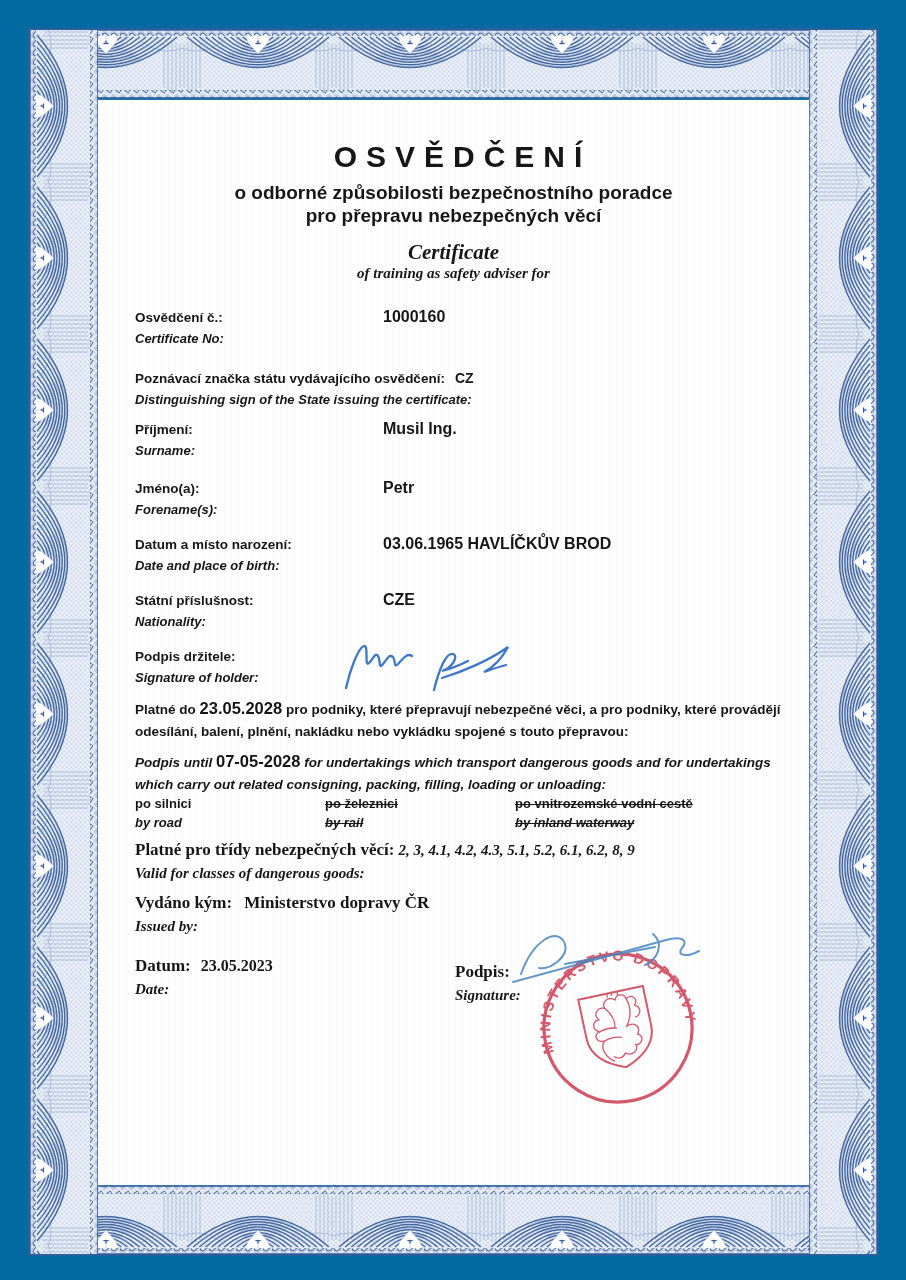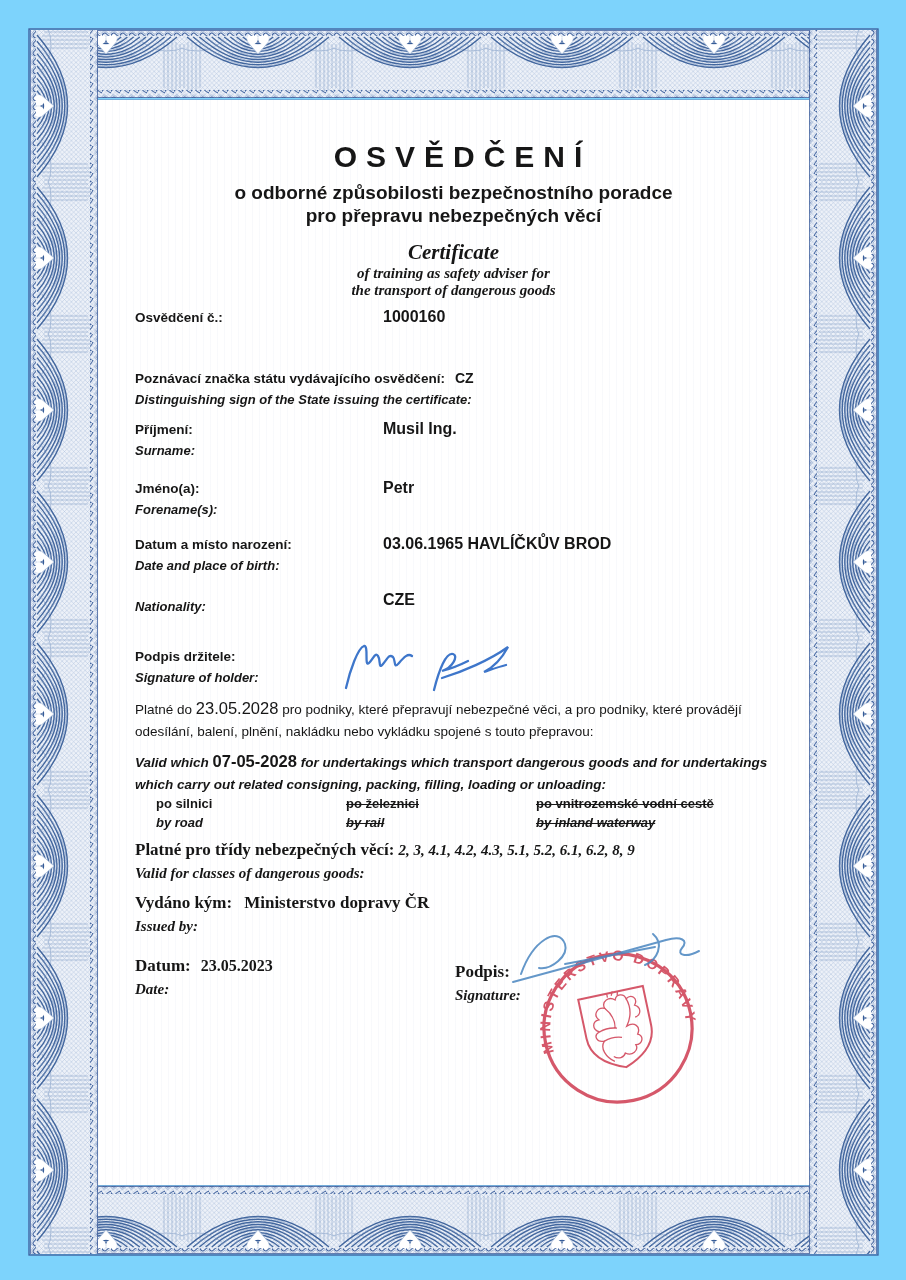--- a/index.html
+++ b/index.html
@@ -1,38 +1,38 @@
 <!DOCTYPE html>
 <html><head>
 <meta charset="utf-8">
 <style>
   html,body{margin:0;padding:0;background:#fff;}
-  .page{position:relative;width:906px;height:1280px;background:#7dd3fc;overflow:hidden;
+  .page{position:relative;width:906px;height:1280px;background:#0369a1;overflow:hidden;
         font-family:"Liberation Sans",sans-serif;color:#161616;}
   .border-svg{position:absolute;left:0;top:0;z-index:0;}
   .content{position:absolute;left:98px;top:100px;width:711px;height:1085px;background:#fff;z-index:1;}
   .content::before{content:"";position:absolute;inset:0;pointer-events:none;
         background:repeating-linear-gradient(90deg,rgba(80,110,170,0.04) 0 1px,transparent 1px 7px);}
   .ctr{position:absolute;left:0;width:100%;text-align:center;}
   .title-cs{top:40px;font-size:30px;font-weight:bold;letter-spacing:9px;padding-left:9px;}
   .sub-cs1{top:82px;font-size:19px;font-weight:bold;}
   .sub-cs2{top:105px;font-size:19px;font-weight:bold;}
   .title-en{top:140px;font-family:"Liberation Serif",serif;font-style:italic;font-weight:bold;font-size:21px;}
   .sub-en1{top:165px;font-family:"Liberation Serif",serif;font-style:italic;font-weight:bold;font-size:15px;}
   .sub-en2{top:182px;font-family:"Liberation Serif",serif;font-style:italic;font-weight:bold;font-size:15px;}
   .frow{position:absolute;left:37px;right:28px;}
   .cs{font-size:13.5px;font-weight:bold;}
   .en{font-size:13px;font-weight:bold;font-style:italic;margin-top:6px;}
   .val{position:absolute;left:248px;top:-2px;font-size:16px;font-weight:bold;}
   .val-inline{font-size:14px;font-weight:bold;margin-left:10px;}
   .para{position:absolute;left:37px;width:652px;line-height:22px;}
-  .para-cs{font-size:13.5px;font-weight:normal;}
+  .para-cs{font-size:13.5px;font-weight:bold;}
   .para-en{font-size:13.5px;font-weight:bold;font-style:italic;}
   .big-date{font-size:16.5px;font-style:normal;}
-  .mode-col{position:absolute;width:190px;margin-left:21px;}
+  .mode-col{position:absolute;width:190px;}
   .mode-col .cs{font-size:13px;}
   .mode-col .en{margin-top:4px;}
   .struck .cs,.struck .en{text-decoration:line-through;text-decoration-thickness:1.4px;}
   .serif-row{position:absolute;left:37px;font-family:"Liberation Serif",serif;}
   .srf-b{font-weight:bold;font-size:17px;}
   .srf-bi{font-weight:bold;font-style:italic;font-size:15px;}
   .classes-val{font-weight:bold;font-style:italic;font-size:15px;}
   .issued-val{font-weight:bold;font-size:17px;margin-left:8px;}
   .date-val{font-weight:bold;font-size:16px;margin-left:6px;}
   .serif-row .en2{margin-top:5px;}
@@ -92,24 +92,24 @@
     <rect x="102" y="104" width="703" height="1077" fill="none" stroke="#a9bcd8" stroke-width="0.6"></rect>
   </svg>
 
   <div class="content">
 
     <div class="ctr title-cs">OSVĚDČENÍ</div>
     <div class="ctr sub-cs1">o odborné způsobilosti bezpečnostního poradce</div>
     <div class="ctr sub-cs2">pro přepravu nebezpečných věcí</div>
     <div class="ctr title-en">Certificate</div>
     <div class="ctr sub-en1">of training as safety adviser for</div>
-    <div class="ctr sub-en2">the transport of dangerous goods</div>
 
     <div class="frow" style="top:210px">
       <div class="cs">Osvědčení č.:</div>
+      <div class="en">Certificate No:</div>
       <div class="val">1000160</div>
     </div>
 
     <div class="frow" style="top:270px">
       <div class="cs">
         <span>Poznávací značka státu vydávajícího osvědčení:</span><span class="val-inline">CZ</span>
       </div>
       <div class="en">Distinguishing sign of the State issuing the certificate:</div>
     </div>
 
@@ -125,20 +125,21 @@
       <div class="val">Musil Ing.</div>
     </div>
 
     <div class="frow" style="top:437px">
       <div class="cs">Datum a místo narození:</div>
       <div class="en">Date and place of birth:</div>
       <div class="val">03.06.1965 HAVLÍČKŮV BROD</div>
     </div>
 
     <div class="frow" style="top:493px">
+      <div class="cs">Státní příslušnost:</div>
       <div class="en">Nationality:</div>
       <div class="val">CZE</div>
     </div>
 
     <div class="frow" style="top:549px">
       <div class="cs">Podpis držitele:</div>
       <div class="en">Signature of holder:</div>
     </div>
 
     <svg class="sig-holder" width="180" height="70" viewBox="0 0 180 70">
@@ -148,21 +149,21 @@
         <path d="M104 48 C124 42 152 30 170 17 C163 30 154 38 146 42 C152 40 160 37 168 35"></path>
       </g>
     </svg>
 
     <div class="para para-cs" style="top:597px">
       <span>Platné do</span>
       <span class="big-date">23.05.2028</span>
       <span>pro podniky, které přepravují nebezpečné věci, a pro podniky, které provádějí odesílání, balení, plnění, nakládku nebo vykládku spojené s touto přepravou:</span>
     </div>
     <div class="para para-en" style="top:650px">
-      <span>Valid which</span>
+      <span>Podpis until</span>
       <span class="big-date">07-05-2028</span>
       <span>for undertakings which transport dangerous goods and for undertakings which carry out related consigning, packing, filling, loading or unloading:</span>
     </div>
 
     <div class="mode-col" style="left:37px;top:696px">
       <div class="cs">po silnici</div>
       <div class="en">by road</div>
     </div>
     <div class="mode-col struck" style="left:227px;top:696px">
       <div class="cs">po železnici</div>

